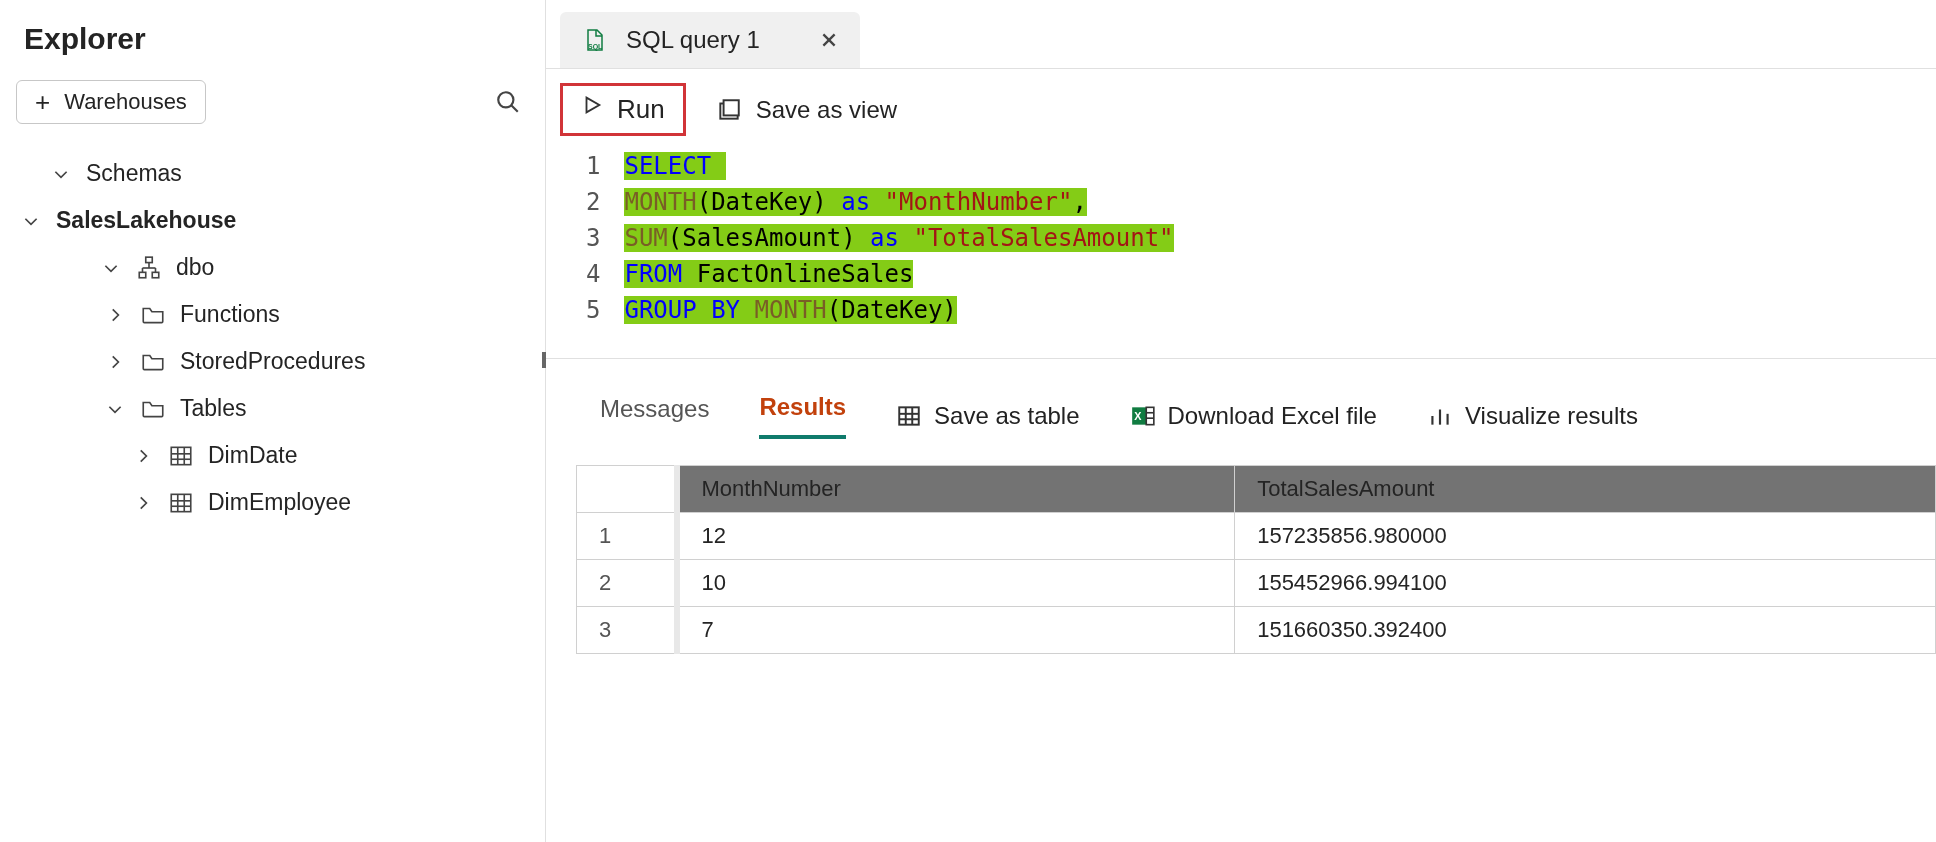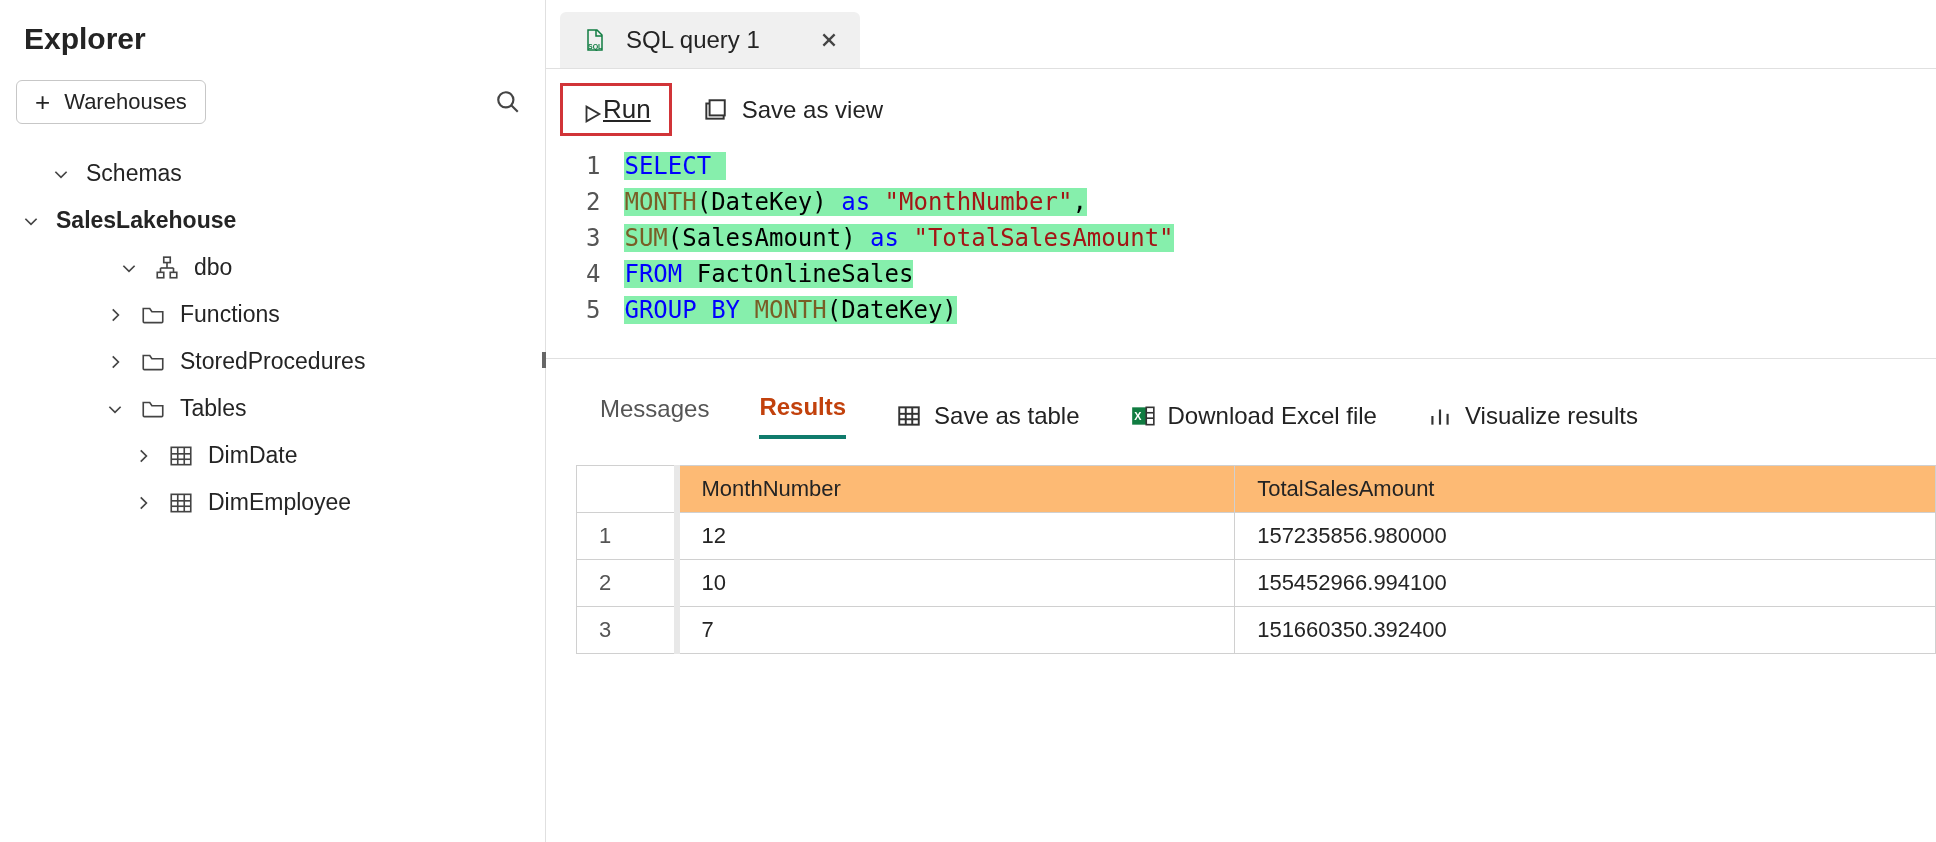--- a/index.html
+++ b/index.html
@@ -55,21 +55,21 @@
   .tree { padding-top: 10px; }
   .tree-row {
     display: flex;
     align-items: center;
     font-size: 23px;
     padding: 10px 0;
     cursor: pointer;
   }
   .tree-row.lvl0 { padding-left: 22px; font-weight: 600; }
   .tree-row.lvl1 { padding-left: 52px; }
-  .tree-row.lvl2 { padding-left: 120px; }
+  .tree-row.lvl2 { padding-left: 78px; margin-left: 24px; }
   .tree-row.lvl3 { padding-left: 106px; }
   .tree-row.lvl4 { padding-left: 134px; }
   .chev {
     width: 18px; height: 18px;
     margin-right: 16px;
     flex-shrink: 0;
   }
   .node-icon {
     width: 26px; height: 26px;
     margin-right: 14px;
@@ -99,26 +99,26 @@
   .tab .file-icon { width: 24px; height: 24px; }
   .tab .close { width: 18px; height: 18px; cursor: pointer; margin-left: 40px; }
   .toolbar {
     display: flex;
     align-items: center;
     gap: 30px;
     padding: 14px 20px 10px 14px;
   }
   .run-btn {
     display: inline-flex;
-    align-items: flex-end;
+    align-items: flex-start;
+    gap: 14px;
     font-size: 26px;
     padding: 8px 18px;
     border: 3px solid #d13438;
     cursor: pointer;
-    text-decoration: underline;
   }
   .save-view-btn {
     display: inline-flex;
     align-items: center;
     gap: 14px;
     font-size: 24px;
     cursor: pointer;
     justify-content: space-between;
   }
   .editor {
@@ -128,21 +128,21 @@
     padding: 2px 0 30px 0;
     line-height: 36px;
   }
   .gutter {
     text-align: right;
     color: #555;
     padding: 0 24px 0 40px;
   }
   .code { position: relative; }
   .code-line { white-space: pre; }
-  .hl { background: #86efac; }
+  .hl { background: #84cc16; }
   .kw-blue { color: #0000ff; }
   .kw-brown { color: #795e26; }
   .kw-darkred { color: #a31515; }
   .kw-black { color: #000; }
   .splitter { height: 1px; background: #e0e0e0; position: relative; }
   .splitter::before {
     content: "";
     position: absolute;
     left: -4px; top: -6px;
     width: 4px; height: 16px;
@@ -178,21 +178,21 @@
     border-collapse: collapse;
     font-size: 22px;
     width: calc(100% - 30px);
   }
   .grid th, .grid td {
     border: 1px solid #d0d0d0;
     padding: 10px 22px;
     text-align: left;
     font-weight: normal;
   }
-  .grid thead th { background: #fdba74; }
+  .grid thead th { background: #737373; }
   .grid .rownum-col { width: 100px; background: #fff; border-right: 6px solid #e8e8e8; }
   .grid .rownum { color: #555; }
 </style>
 </head>
 <body>
 
 <div class="sidebar">
   <div class="explorer-title">Explorer</div>
 
   <div class="wh-row">

